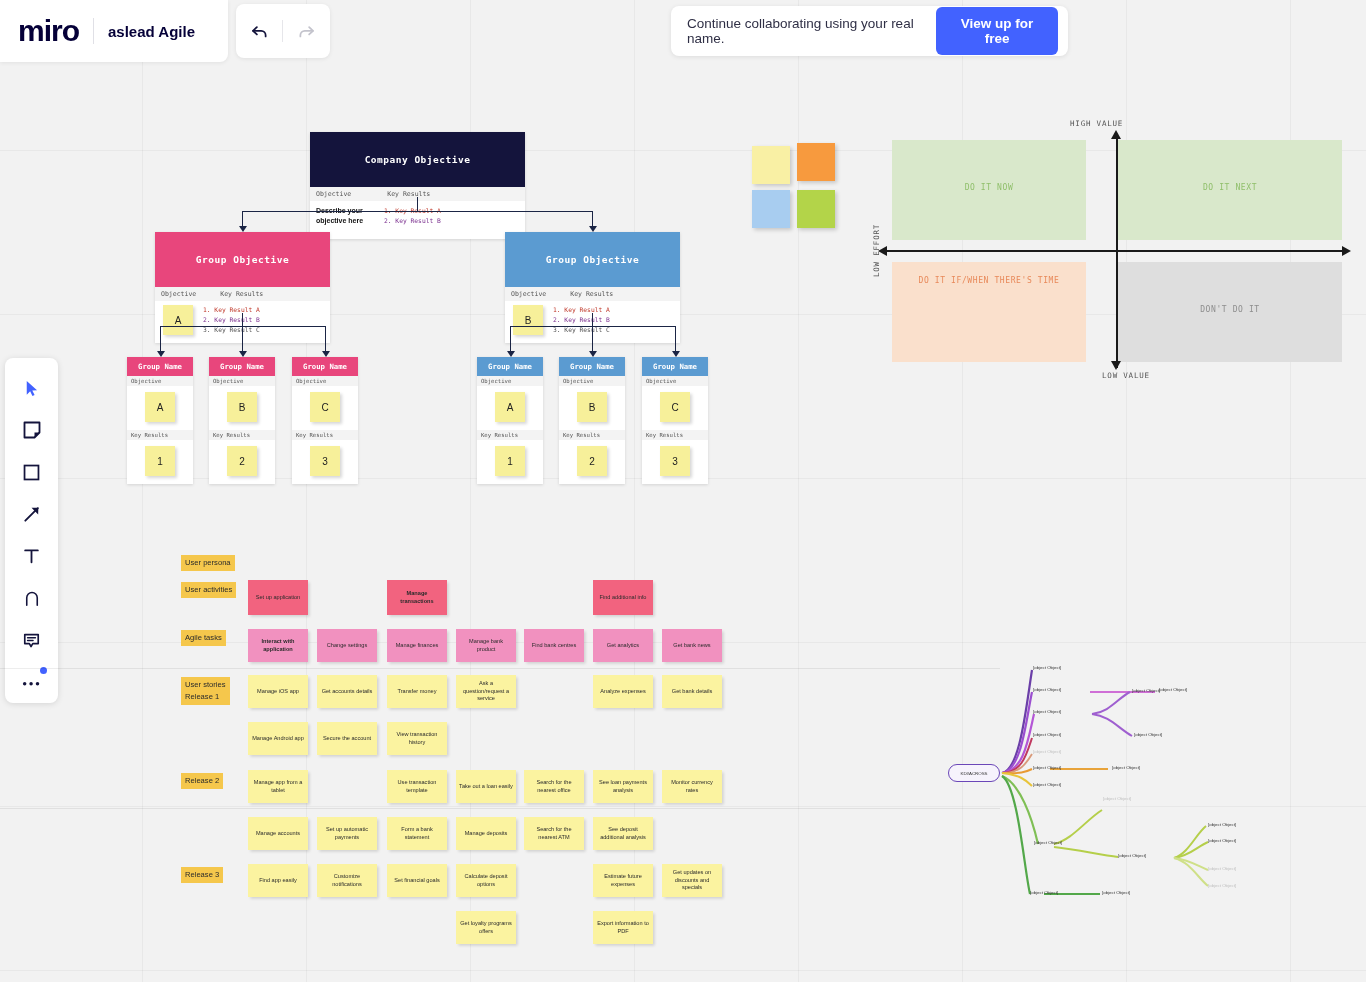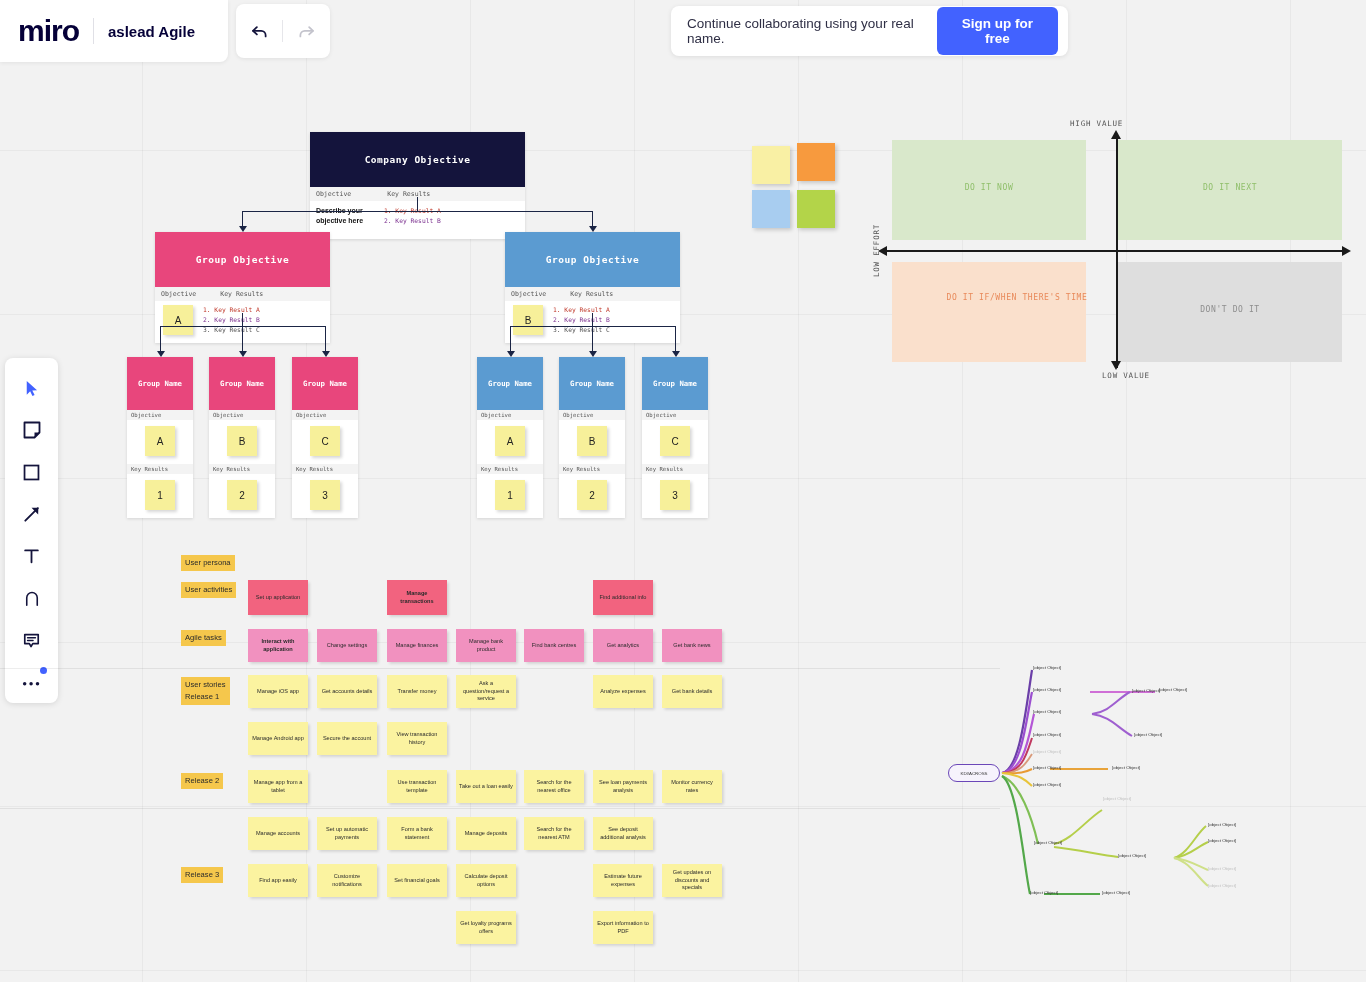--- a/index.html
+++ b/index.html
@@ -80,21 +80,21 @@
   .okr-body { display: flex; padding: 5px 6px 8px 6px; gap: 12px; min-height: 38px; }
   .okr-obj-txt { font-size: 7px; font-weight: 700; color: #111; line-height: 1.45; width: 56px; }
   .okr-krs { font-family: "DejaVu Sans Mono", monospace; font-size: 6.3px; color: #c0392b; line-height: 1.55; }
   .okr-krs div:nth-child(2) { color: #7a2f8e; }
   .okr-krs div:nth-child(3) { color: #555; }
 
   .group-card { position: absolute; background: #fff; box-shadow: 0 1px 3px rgba(0,0,0,.13); }
   .group-card .okr-body2 { display: flex; padding: 4px 6px 8px 8px; gap: 10px; }
 
   .gname-card { position: absolute; background: #fff; box-shadow: 0 1px 3px rgba(0,0,0,.13); width: 66px; }
-  .gname-head { font-family: "DejaVu Sans Mono", monospace; font-size: 7.3px; font-weight: 700; color: #fff; text-align: center; padding: 22px 0; }
+  .gname-head { font-family: "DejaVu Sans Mono", monospace; font-size: 7.3px; font-weight: 700; color: #fff; text-align: center; padding: 5px 0; }
   .gname-head.pink { background: #e8467c; }
   .gname-head.blue { background: #5b9bd1; }
   .gname-label { font-family: "DejaVu Sans Mono", monospace; font-size: 5.6px; color: #555; background: #f3f3f3; padding: 2px 4px; }
   .gname-slot { display: flex; justify-content: center; padding: 6px 0 8px 0; }
 
   .sticky {
     background: #f7f09a; display: flex; align-items: center; justify-content: center;
     box-shadow: 2px 2px 3px rgba(0,0,0,.16);
     font-size: 10px; color: #222;
   }
@@ -178,21 +178,21 @@
       <div class="icobtn">
         <svg width="21" height="21" viewBox="0 0 24 24" fill="none">
           <path d="M15 7L19.5 11.2L15 15.4" stroke="#c3c3cc" stroke-width="2" stroke-linecap="round" stroke-linejoin="round"></path>
           <path d="M19.2 11.2H10a5 5 0 0 0-5 5v1.5" stroke="#c3c3cc" stroke-width="2" stroke-linecap="round"></path>
         </svg>
       </div>
     </div>
 
     <div class="collab-banner">
       <span class="collab-text">Continue collaborating using your real name.</span>
-      <button class="signup-btn">Sign up for free</button>
+      <button class="signup-btn">View up for free</button>
     </div>
   </div>
 
   <div class="toolbar">
     <div class="tool">
       <svg width="19" height="21" viewBox="0 0 24 24">
         <path d="M6 2.5 L6 20 L10.3 15.6 L13.2 21.5 L15.9 20.2 L13 14.4 L19 14.2 Z" fill="#4262ff"></path>
       </svg>
     </div>
     <div class="tool">
@@ -384,21 +384,21 @@
 
   <div class="matrix">
 
     <div class="quad" style="left:0px; top:0px; width:194px; height:100px; background:#d9e8cb;">
       <div class="quad-label" style="top:42px; color:#8fbf6a;">DO IT NOW</div>
     </div>
     <div class="quad" style="left:226px; top:0px; width:224px; height:100px; background:#d9e8cb;">
       <div class="quad-label" style="top:42px; color:#8fbf6a;">DO IT NEXT</div>
     </div>
     <div class="quad" style="left:0px; top:122px; width:194px; height:100px; background:#fae0cc;">
-      <div class="quad-label" style="top:30px; color:#e8895a;margin-left:28px;">DO IT IF/WHEN
+      <div class="quad-label" style="top:13px; color:#e8895a;">DO IT IF/WHEN
 THERE'S TIME</div>
     </div>
     <div class="quad" style="left:226px; top:122px; width:224px; height:100px; background:#dedede;">
       <div class="quad-label" style="top:42px; color:#8e8e8e;">DON'T DO IT</div>
     </div>
 
     <div class="axis-line" style="left:224px; top:-4px; width:1.6px; height:232px;"></div>
     <div class="m-arrow" style="left:219px; top:-10px; border-left:5.5px solid transparent; border-right:5.5px solid transparent; border-bottom:9px solid #1a1a1a;"></div>
     <div class="m-arrow" style="left:219px; top:221px; border-left:5.5px solid transparent; border-right:5.5px solid transparent; border-top:9px solid #1a1a1a;"></div>
 

